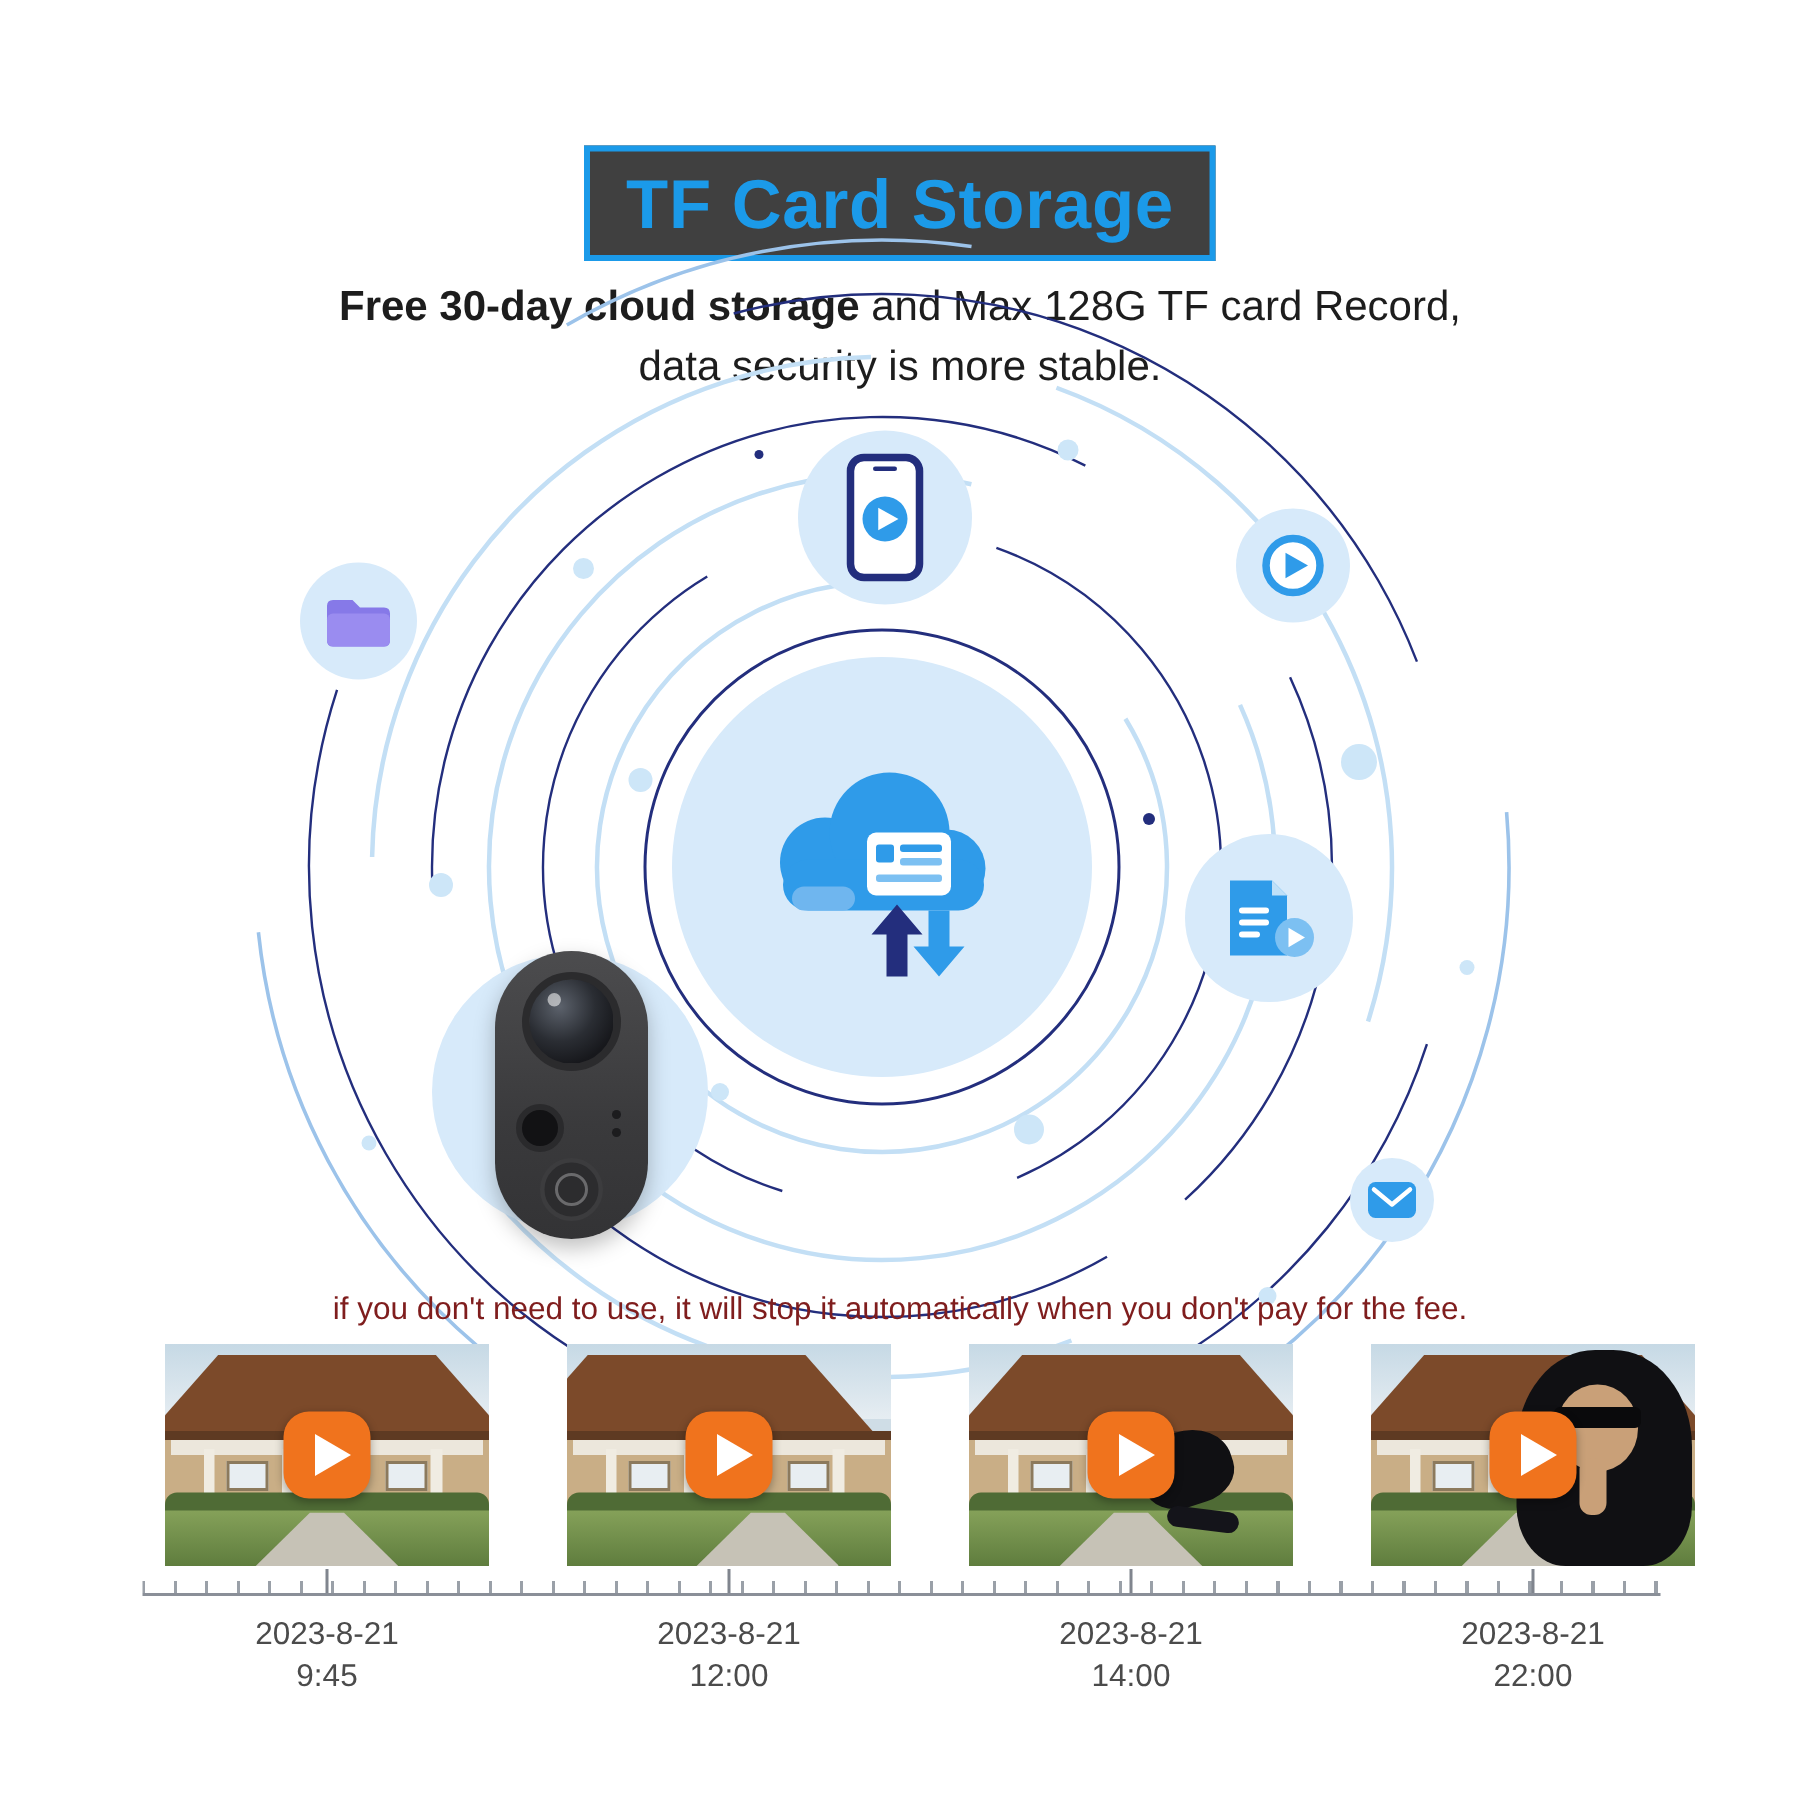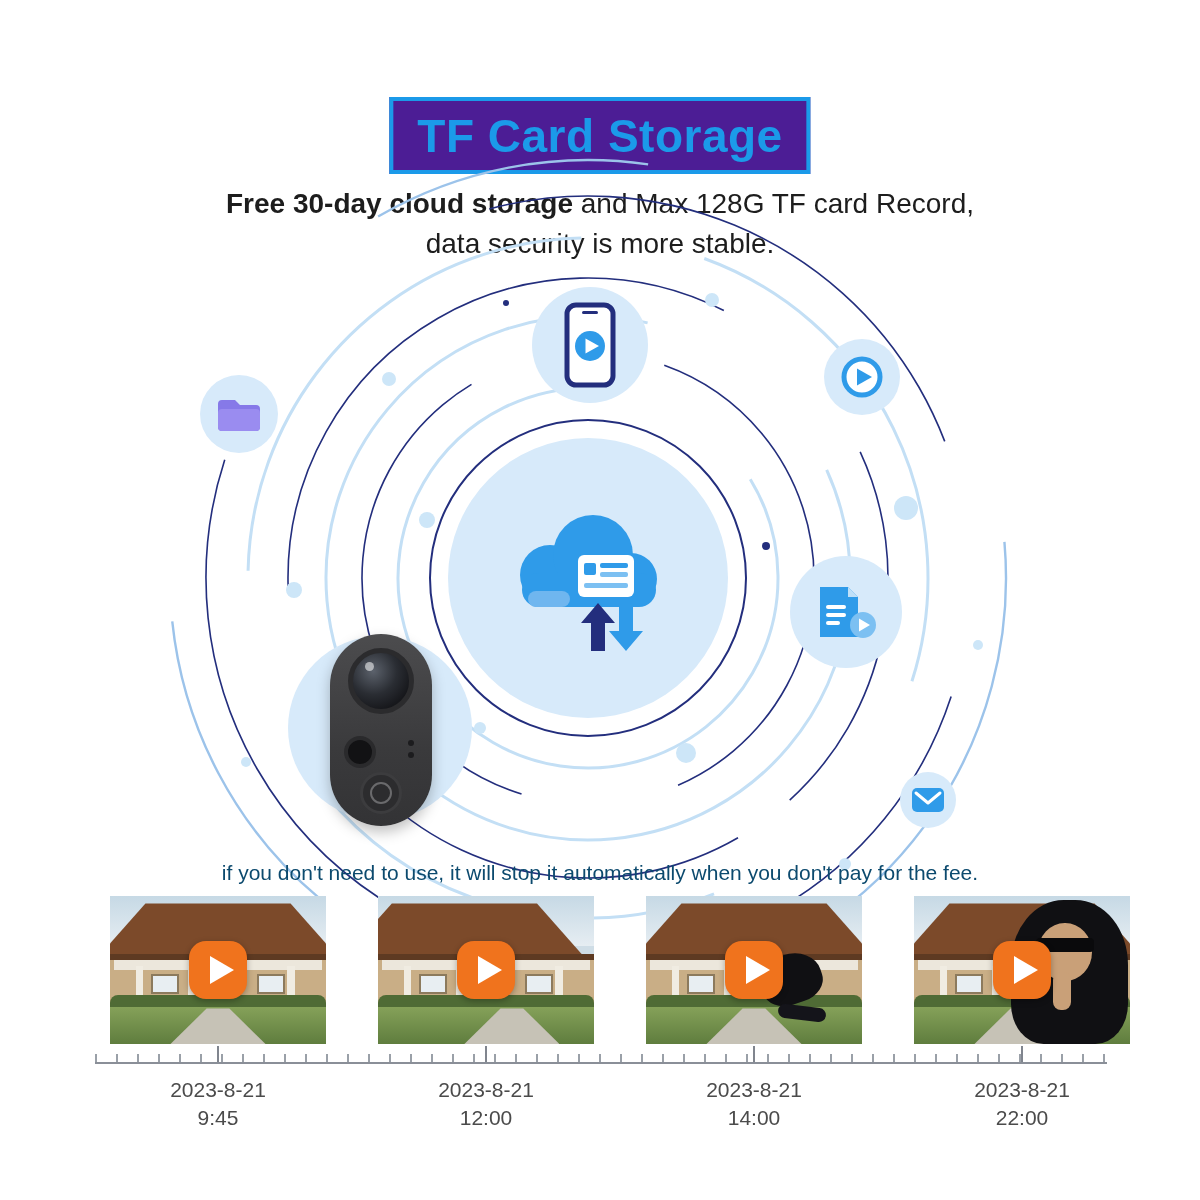--- a/index.html
+++ b/index.html
@@ -1,21 +1,21 @@
 <!DOCTYPE html>
 <html><head>
 <meta charset="utf-8">
 <style>
   * { margin:0; padding:0; box-sizing:border-box; }
   body { background:#888; font-family:"Liberation Sans", sans-serif; }
   .page { position:relative; width:1200px; height:1200px; background:#ffffff; overflow:hidden; margin:0 auto; }
 
   
   .banner { position:absolute; top:97px; left:50%; transform:translateX(-50%); display:flex; align-items:stretch; height:77px; }
-  .banner-tf { display:flex; align-items:center; padding:0 24px; background:#4c1d95; border:4px solid #1b9ae9; color:#1b9ae9; font-size:46px; font-weight:800; letter-spacing:0.5px; white-space:nowrap; }
+  .banner-tf { display:flex; align-items:center; padding:0 24px; background:#404040; border:4px solid #1b9ae9; color:#1b9ae9; font-size:46px; font-weight:800; letter-spacing:0.5px; white-space:nowrap; }
   .banner-cloud { display:flex; align-items:center; padding:0 28px; background:#c8234b; color:#fff; font-size:46px; font-weight:800; letter-spacing:0.5px; white-space:nowrap; }
 
   .sub1 { position:absolute; top:188px; left:0; width:100%; text-align:center; font-size:28px; color:#1d1d1d; }
   .sub1 .b { font-weight:700; }
   .sub2 { position:absolute; top:228px; left:0; width:100%; text-align:center; font-size:28px; color:#1d1d1d; }
 
   
   .orbits { position:absolute; left:0; top:0; z-index:0; }
   .center-circle { position:absolute; left:448px; top:438px; width:280px; height:280px; border-radius:50%; background:#d7eafa; z-index:1; display:flex; align-items:center; justify-content:center; }
 
@@ -33,21 +33,21 @@
   .lens-big { position:absolute; left:50%; top:14px; transform:translateX(-50%); width:66px; height:66px; border-radius:50%;
               background:radial-gradient(circle at 36% 32%, #5c626c 0%, #2a2d33 45%, #17181c 75%); border:5px solid #2b2b2d; }
   .lens-big::after { content:""; position:absolute; left:12px; top:9px; width:9px; height:9px; border-radius:50%; background:rgba(255,255,255,0.55); }
   .lens-small { position:absolute; left:14px; top:102px; width:32px; height:32px; border-radius:50%; background:#121214; border:4px solid #2a2a2c; }
   .sensor-dots { position:absolute; right:18px; top:106px; width:6px; height:6px; border-radius:50%; background:#1c1c1e; box-shadow:0 12px 0 #1c1c1e; }
   .bell-btn { position:absolute; left:50%; bottom:12px; transform:translateX(-50%); width:42px; height:42px; border-radius:50%; background:#2c2c2e; border:3px solid #3c3c3e; }
   .bell-btn::after { content:""; position:absolute; left:50%; top:50%; transform:translate(-50%,-50%); width:18px; height:18px; border-radius:50%; border:2px solid #6a6a6c; }
 
   
   .note1 { position:absolute; top:834px; left:0; width:100%; text-align:center; font-size:21px; color:#3a3a3a; }
-  .note2 { position:absolute; top:861px; left:0; width:100%; text-align:center; font-size:21px; color:#0c4a6e; }
+  .note2 { position:absolute; top:861px; left:0; width:100%; text-align:center; font-size:21px; color:#7f1d1d; }
 
   
   .thumbs { position:absolute; left:110px; top:896px; display:flex; gap:52px; z-index:2; }
   .thumb { position:relative; width:216px; height:148px; overflow:hidden; background:#cfdde6; }
   .sky   { position:absolute; left:0; top:0; width:100%; height:34%; background:linear-gradient(#c6d9e5,#e6edf2); }
   .roof  { position:absolute; left:-6%; top:5%; width:112%; height:37%; background:#7c4a2a; clip-path:polygon(0 100%, 20% 0, 80% 0, 100% 100%); }
   .roof-edge { position:absolute; left:-4%; top:39%; width:108%; height:4%; background:#5e3a22; }
   .wall  { position:absolute; left:0; top:43%; width:100%; height:29%; background:#c9ae86; }
   .porch-roof { position:absolute; left:2%; top:43%; width:96%; height:7%; background:#ece7dc; }
   .post  { position:absolute; top:47%; width:3.5%; height:21%; background:#f0ece2; }

